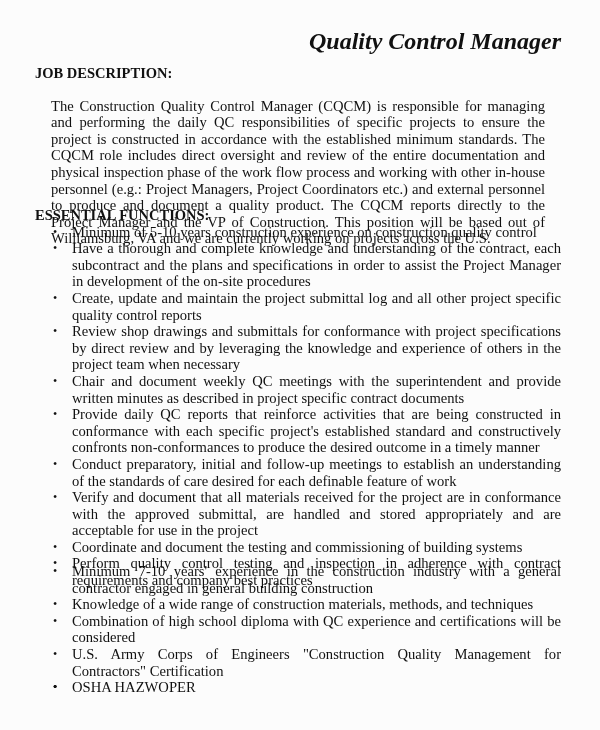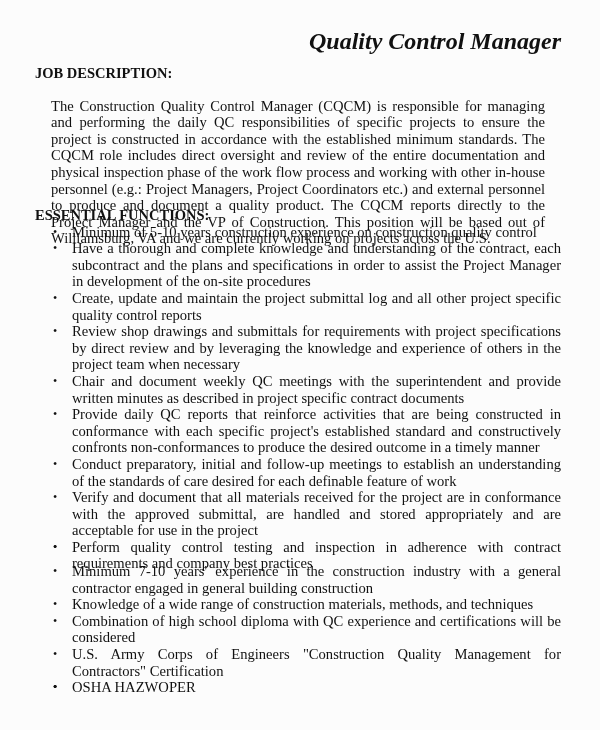--- a/index.html
+++ b/index.html
@@ -80,26 +80,26 @@
     <p class="section-heading">JOB DESCRIPTION:</p>
     <p class="para">The Construction Quality Control Manager (CQCM) is responsible for managing and performing the daily QC responsibilities of specific projects to ensure the project is constructed in accordance with the established minimum standards. The CQCM role includes direct oversight and review of the entire documentation and physical inspection phase of the work flow process and working with other in-house personnel (e.g.: Project Managers, Project Coordinators etc.) and external personnel to produce and document a quality product. The CQCM reports directly to the Project Manager and the VP of Construction. This position will be based out of Williamsburg, VA and we are currently working on projects across the U.S.</p>
   </div>
 
   <div class="section" id="sec-ess">
     <p class="section-heading">ESSENTIAL FUNCTIONS:</p>
     <ul class="bullets">
       <li><span class="bullet">•</span><span>Minimum of 5-10 years construction experience on construction quality control</span></li>
       <li><span class="bullet">•</span><span>Have a thorough and complete knowledge and understanding of the contract, each subcontract and the plans and specifications in order to assist the Project Manager in development of the on-site procedures</span></li>
       <li><span class="bullet">•</span><span>Create, update and maintain the project submittal log and all other project specific quality control reports</span></li>
-      <li><span class="bullet">•</span><span>Review shop drawings and submittals for requirements with project specifications by direct review and by leveraging the knowledge and experience of others in the project team when necessary</span></li>
+      <li><span class="bullet">•</span><span>Review shop drawings and submittals for conformance with project specifications by direct review and by leveraging the knowledge and experience of others in the project team when necessary</span></li>
       <li><span class="bullet">•</span><span>Chair and document weekly QC meetings with the superintendent and provide written minutes as described in project specific contract documents</span></li>
       <li><span class="bullet">•</span><span>Provide daily QC reports that reinforce activities that are being constructed in conformance with each specific project's established standard and constructively confronts non-conformances to produce the desired outcome in a timely manner</span></li>
       <li><span class="bullet">•</span><span>Conduct preparatory, initial and follow-up meetings to establish an understanding of the standards of care desired for each definable feature of work</span></li>
       <li><span class="bullet">•</span><span>Verify and document that all materials received for the project are in conformance with the approved submittal, are handled and stored appropriately and are acceptable for use in the project</span></li>
-      <li><span class="bullet">•</span></li>
+      <li><span class="bullet">•</span><span>Coordinate and document the testing and commissioning of building systems</span></li>
       <li><span class="bullet">•</span><span>Perform quality control testing and inspection in adherence with contract requirements and company best practices</span></li>
     </ul>
   </div>
 
   <div class="section" id="sec-qual">
     <ul class="bullets">
       <li><span class="bullet">•</span><span>Minimum 7-10 years' experience in the construction industry with a general contractor engaged in general building construction</span></li>
       <li><span class="bullet">•</span><span>Knowledge of a wide range of construction materials, methods, and techniques</span></li>
       <li><span class="bullet">•</span><span>Combination of high school diploma with QC experience and certifications will be considered</span></li>
       <li><span class="bullet">•</span><span>U.S. Army Corps of Engineers "Construction Quality Management for Contractors" Certification</span></li>

